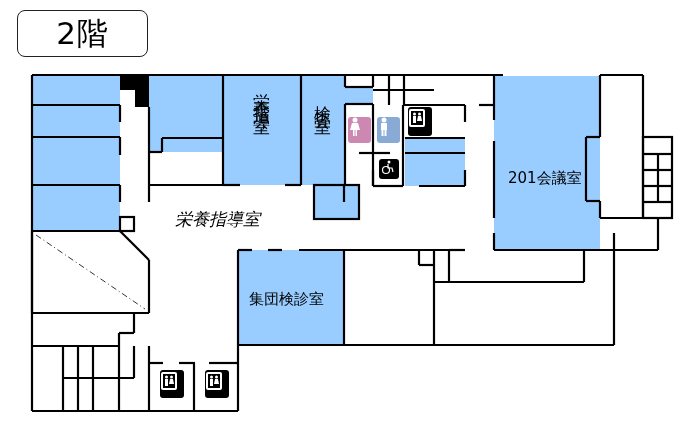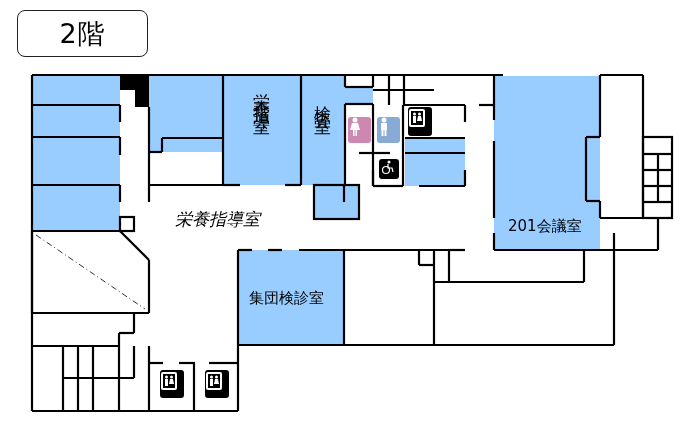--- a/index.html
+++ b/index.html
@@ -1,21 +1,21 @@
 <!DOCTYPE html>
 <html><head>
 <meta charset="utf-8">
 <style>
   html, body { margin:0; padding:0; background:#ffffff; }
   body { width:690px; height:421px; position:relative; overflow:hidden;
          font-family:"DejaVu Sans", "Liberation Sans", sans-serif; }
   .floor-badge { position:absolute; left:17px; top:10px; width:131px; height:47px;
         border:1.5px solid #222; border-radius:8px; box-sizing:border-box;
         display:flex; align-items:center; justify-content:center;
-        font-size:27px; color:#000; letter-spacing:1px; background:#fff; }
+        font-size:31px; color:#000; letter-spacing:1px; background:#fff; }
   svg { position:absolute; left:0; top:0; }
   .room-label { position:absolute; color:#000; font-size:16px; line-height:1; }
   .vert { writing-mode:vertical-rl; text-orientation:upright; letter-spacing:6px; font-size:17px; }
   .italic { font-style:italic; font-size:17px; }
   .icon { position:absolute; border-radius:3px; display:flex; align-items:center; justify-content:center; }
 </style>
 </head>
 <body>
 
 <div class="floor-badge">2階</div>
@@ -153,22 +153,22 @@
     <line x1="209" y1="363" x2="238" y2="363"></line>
     <line x1="194" y1="363" x2="194" y2="411"></line>
   </g>
 
   <line x1="36" y1="235" x2="145" y2="309" stroke="#000" stroke-width="0.8" stroke-dasharray="6,3,1,3"></line>
 </svg>
 
 <div class="room-label vert" style="left:253px; top:80px;">栄養指導室</div>
 <div class="room-label vert" style="left:314px; top:92px;">検査室</div>
 <div class="room-label italic" style="left:175px; top:211px;">栄養指導室</div>
-<div class="room-label" style="left:508px; top:171px; font-size:15px;margin-top:48px;">201会議室</div>
-<div class="room-label" style="left:249px; top:292px; font-size:15px;font-family:Liberation Mono, monospace;">集団検診室</div>
+<div class="room-label" style="left:508px; top:171px; font-size:15px;">201会議室</div>
+<div class="room-label" style="left:249px; top:292px; font-size:15px;">集団検診室</div>
 
 <div class="icon" style="left:348px; top:117px; width:23px; height:26px; background:#cc88b0;">
   <svg width="14" height="20" viewBox="0 0 14 20">
       <circle cx="7" cy="3" r="2.5" fill="#fff"></circle>
       <polygon points="4,6 10,6 12,13 2,13" fill="#fff"></polygon>
       <rect x="5" y="13" width="1.5" height="6" fill="#fff"></rect>
       <rect x="7.5" y="13" width="1.5" height="6" fill="#fff"></rect>
     </svg>
 </div>
 <div class="icon" style="left:377px; top:117px; width:23px; height:26px; background:#88aad4;">

